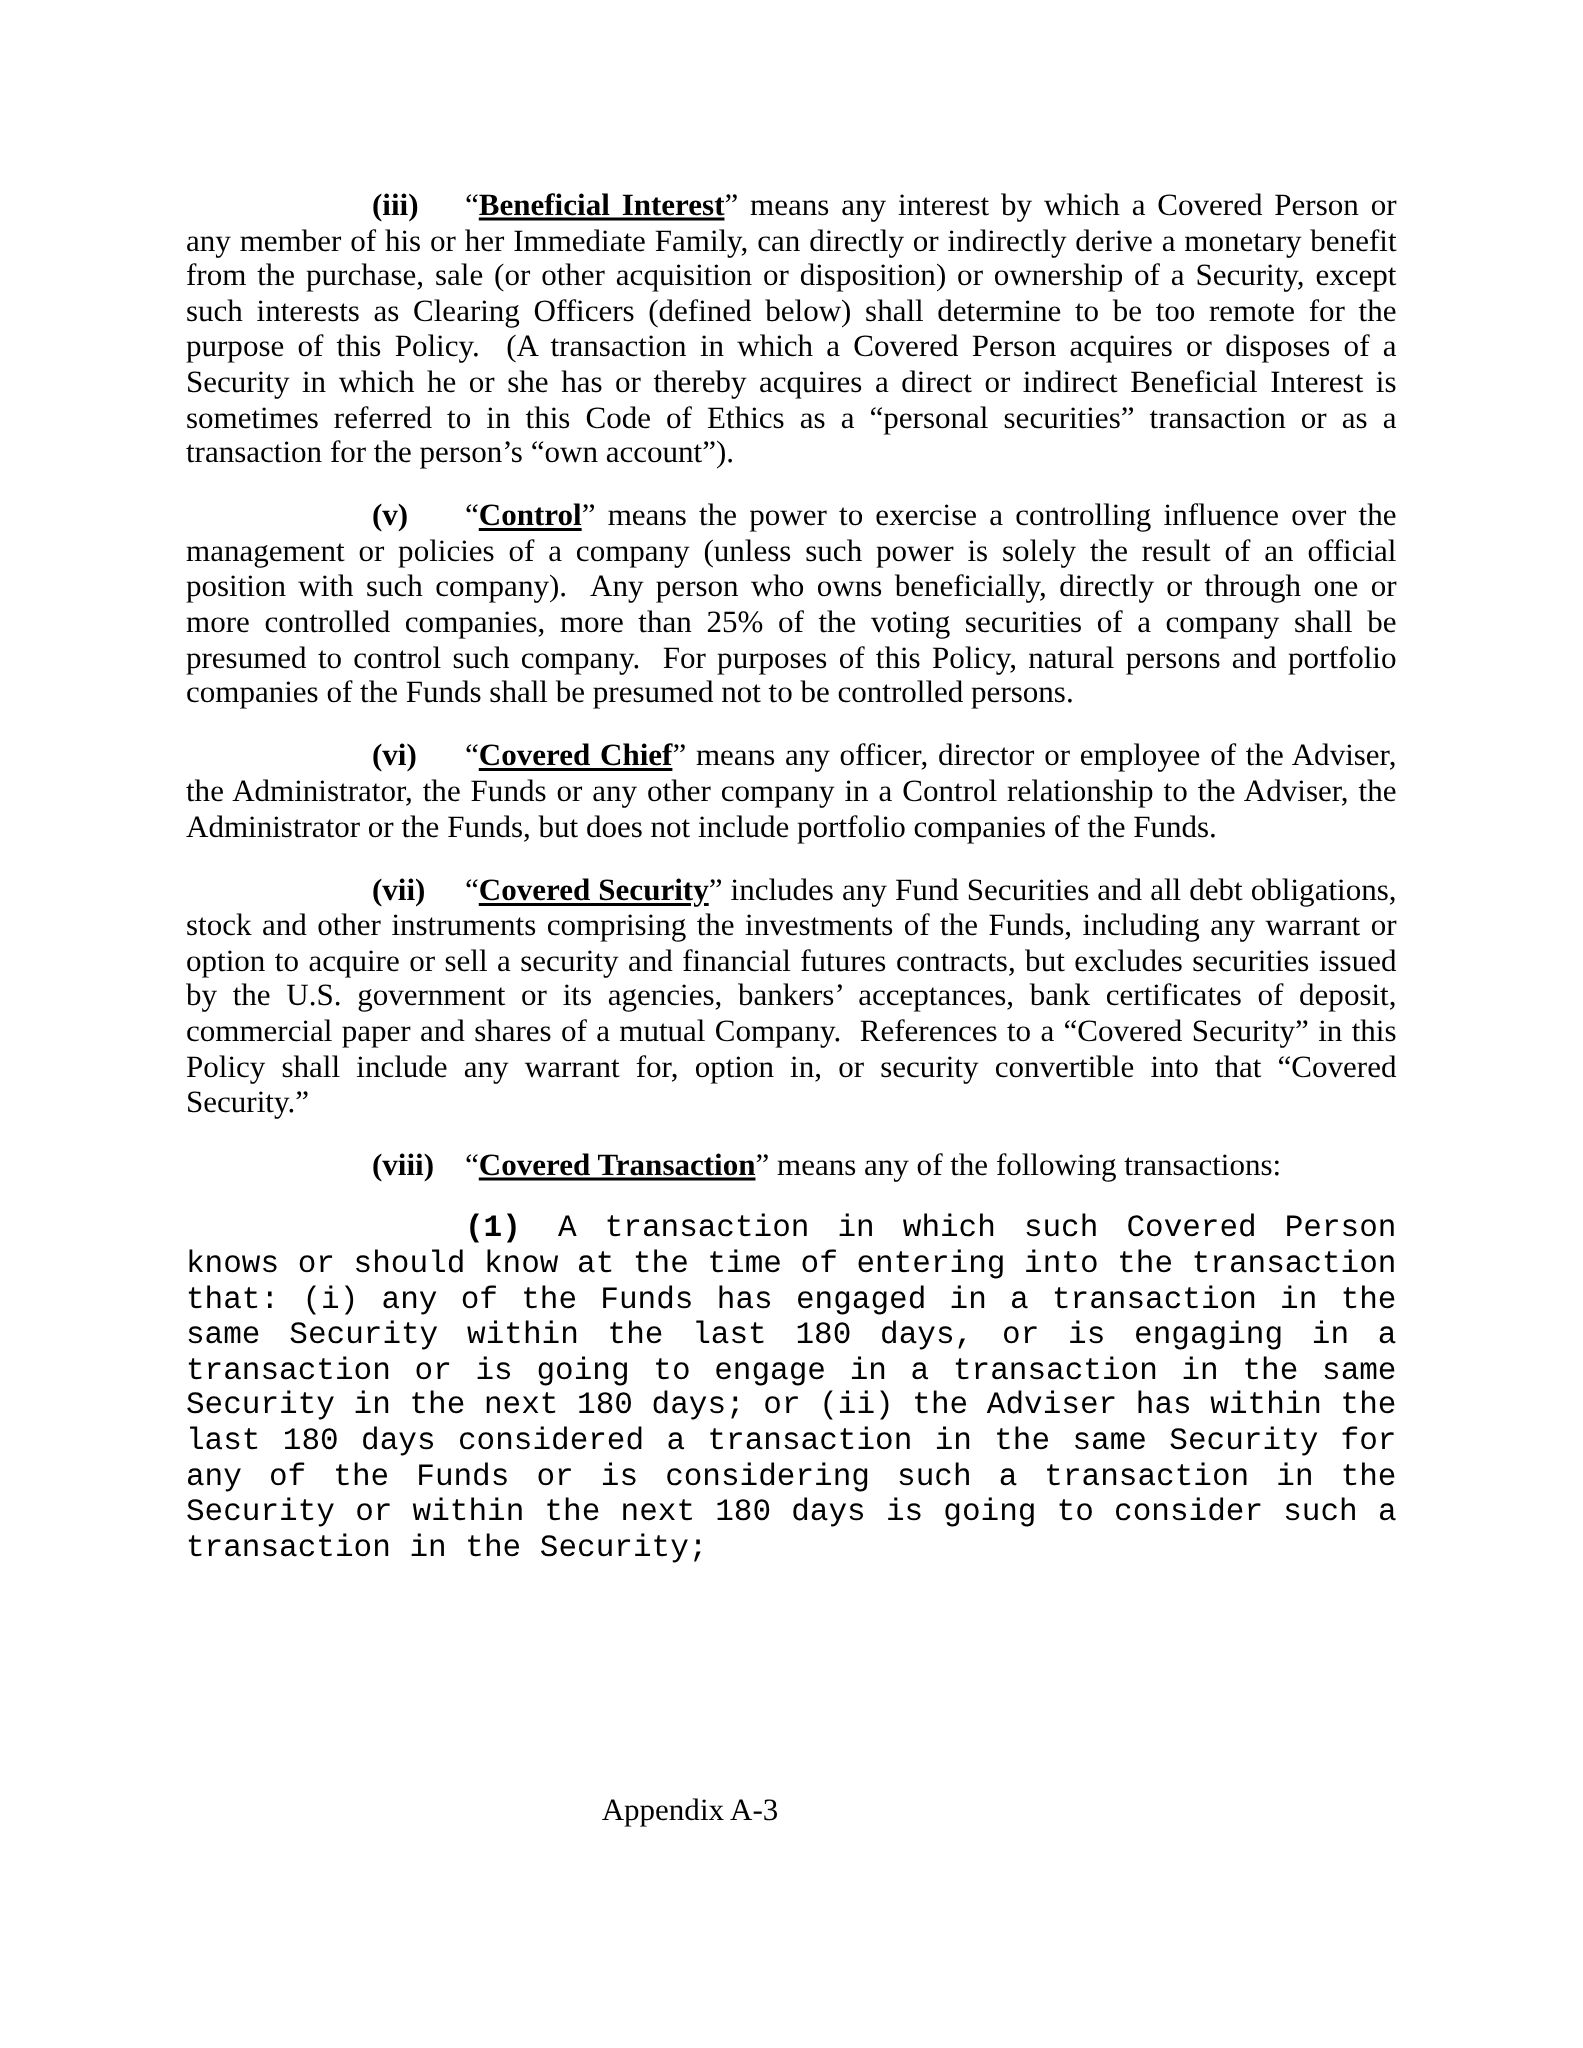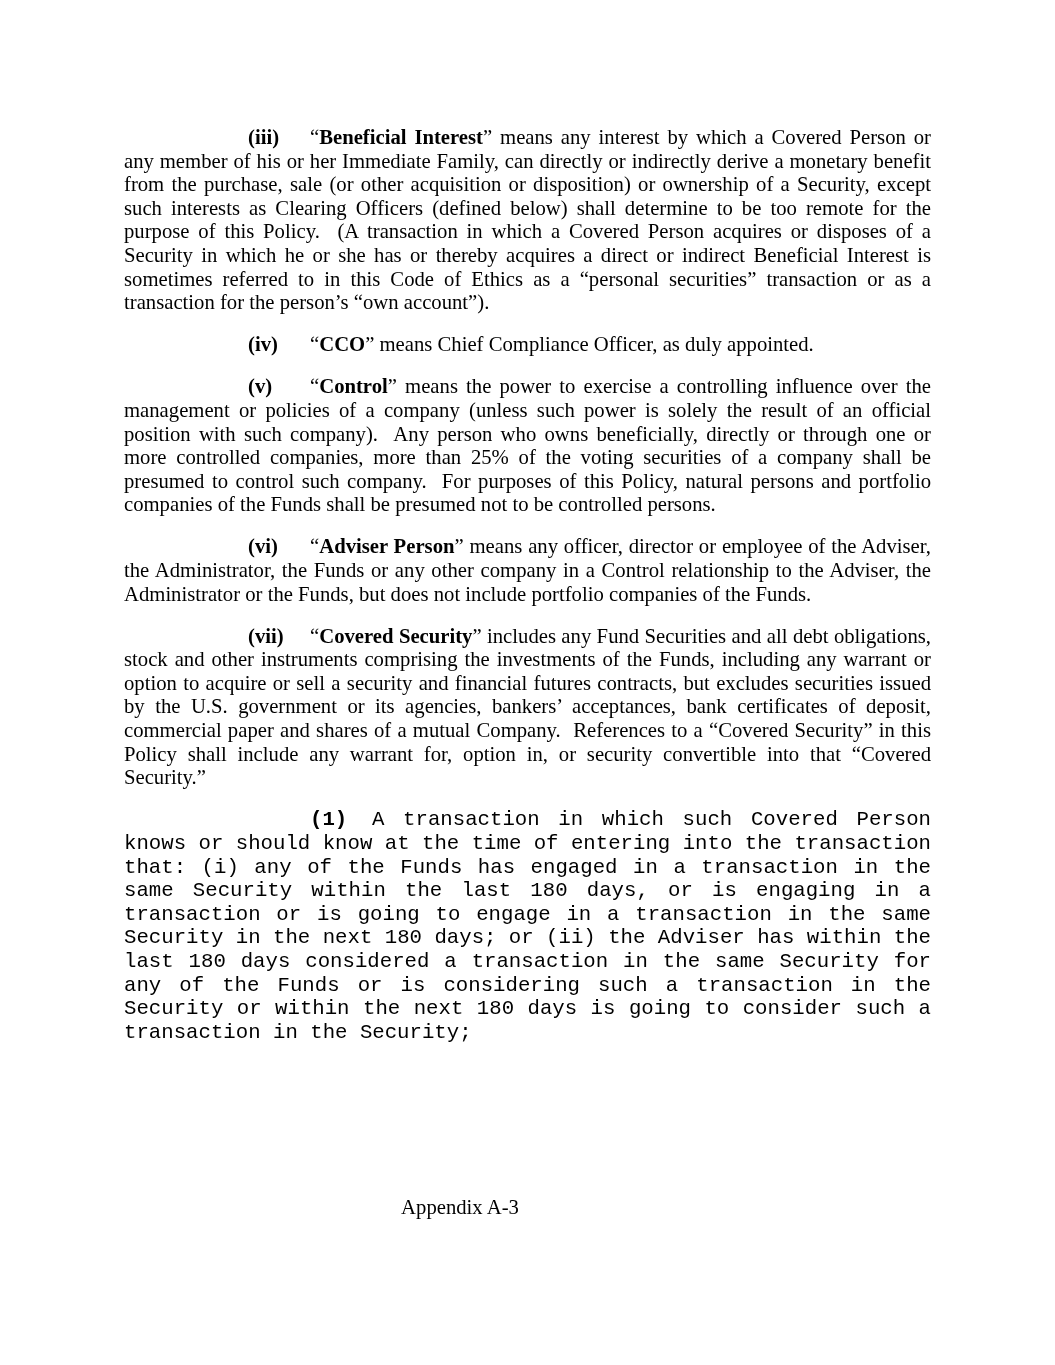--- a/index.html
+++ b/index.html
@@ -35,36 +35,37 @@
     font-family: Liberation Mono, monospace;
   }
   .plabel {
     display: inline-block;
     width: 62px;
     font-weight: bold;
     text-indent: 0;
   }
   .para b {
     font-weight: bold;
+    text-decoration: underline;
   }
   .footer {
     position: absolute;
     top: 1196px;
     left: 0;
     width: 920px;
     text-align: center;
     font-size: 20.7px;
     line-height: 23.6px;
   }
 </style>
 </head>
 <body>
 
 <div class="content">
     <p class="para def"><span class="plabel">(iii)</span>“<b>Beneficial Interest</b>” means any interest by which a Covered Person or any member of his or her Immediate Family, can directly or indirectly derive a monetary benefit from the purchase, sale (or other acquisition or disposition) or ownership of a Security, except such interests as Clearing Officers (defined below) shall determine to be too remote for the purpose of this Policy.&nbsp; (A transaction in which a Covered Person acquires or disposes of a Security in which he or she has or thereby acquires a direct or indirect Beneficial Interest is sometimes referred to in this Code of Ethics as a “personal securities” transaction or as a transaction for the person’s “own account”).</p>
-    <p class="para def"><span class="plabel">(iv)</span>“<b>CCO</b>” means Chief Compliance Officer, as duly appointed.</p>
     <p class="para def"><span class="plabel">(v)</span>“<b>Control</b>” means the power to exercise a controlling influence over the management or policies of a company (unless such power is solely the result of an official position with such company).&nbsp; Any person who owns beneficially, directly or through one or more controlled companies, more than 25% of the voting securities of a company shall be presumed to control such company.&nbsp; For purposes of this Policy, natural persons and portfolio companies of the Funds shall be presumed not to be controlled persons.</p>
-    <p class="para def"><span class="plabel">(vi)</span>“<b>Adviser Person</b>” means any officer, director or employee of the Adviser, the Administrator, the Funds or any other company in a Control relationship to the Adviser, the Administrator or the Funds, but does not include portfolio companies of the Funds.</p>
+    <p class="para def"><span class="plabel">(vi)</span>“<b>Covered Chief</b>” means any officer, director or employee of the Adviser, the Administrator, the Funds or any other company in a Control relationship to the Adviser, the Administrator or the Funds, but does not include portfolio companies of the Funds.</p>
     <p class="para def"><span class="plabel">(vii)</span>“<b>Covered Security</b>” includes any Fund Securities and all debt obligations, stock and other instruments comprising the investments of the Funds, including any warrant or option to acquire or sell a security and financial futures contracts, but excludes securities issued by the U.S. government or its agencies, bankers’ acceptances, bank certificates of deposit, commercial paper and shares of a mutual Company.&nbsp; References to a “Covered Security” in this Policy shall include any warrant for, option in, or security convertible into that “Covered Security.”</p>
+    <p class="para def"><span class="plabel">(viii)</span>“<b>Covered Transaction</b>” means any of the following transactions:</p>
     <p class="para num"><span class="plabel">(1)</span>A transaction in which such Covered Person knows or should know at the time of entering into the transaction that: (i) any of the Funds has engaged in a transaction in the same Security within the last 180 days, or is engaging in a transaction or is going to engage in a transaction in the same Security in the next 180 days; or (ii) the Adviser has within the last 180 days considered a transaction in the same Security for any of the Funds or is considering such a transaction in the Security or within the next 180 days is going to consider such a transaction in the Security;</p>
   </div>
 
 <div class="footer">Appendix A-3</div>
 
 </body></html>

